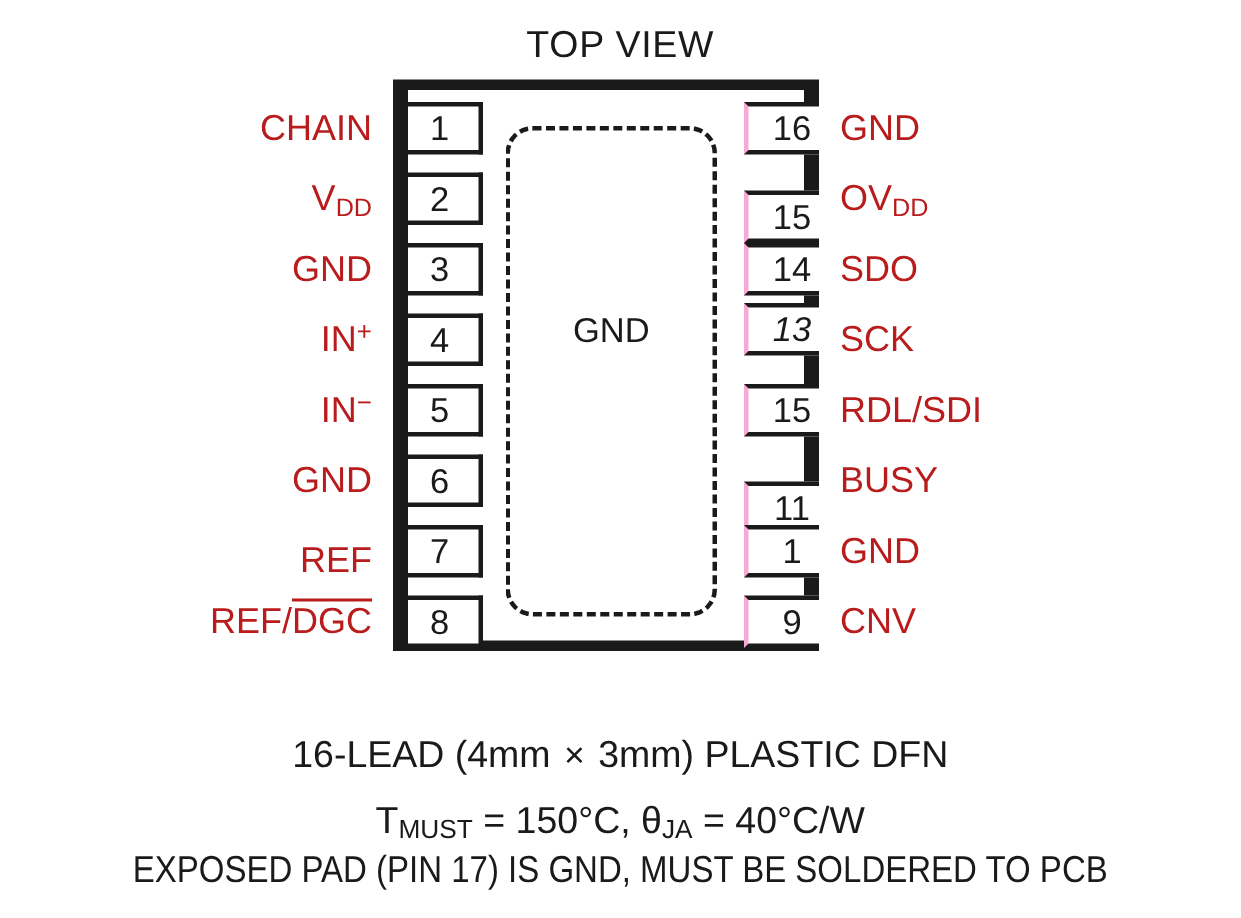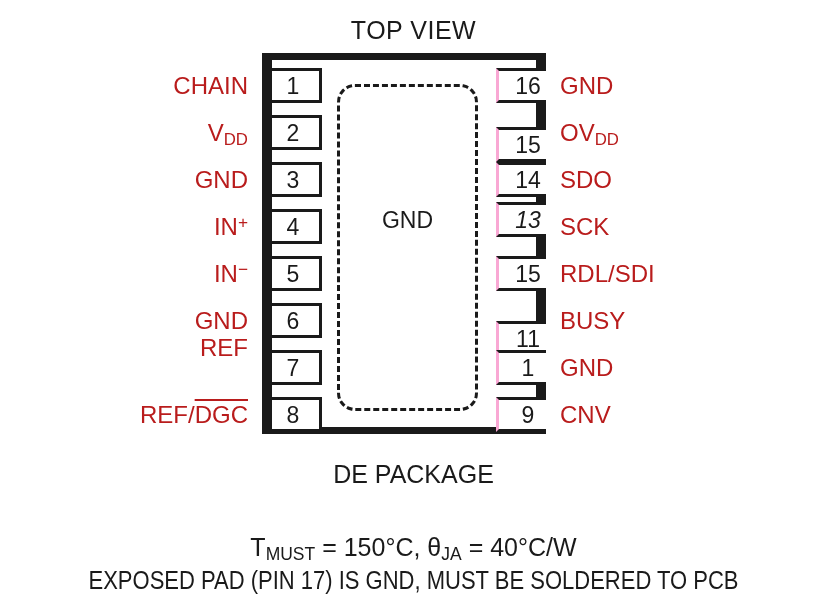--- a/index.html
+++ b/index.html
@@ -185,21 +185,21 @@
         <span class="pin-num">5</span>
       </div>
       <div class="pin-label left" style="top: 260.5px;">IN<sup>−</sup></div>
       <div class="pin left" style="top: 303px;">
         <span class="pin-num">6</span>
       </div>
       <div class="pin-label left" style="top: 307.5px;">GND</div>
       <div class="pin left" style="top: 350px;">
         <span class="pin-num">7</span>
       </div>
-      <div class="pin-label left" style="top: 335px; text-align: right;">REF</div>
+      <div class="pin-label left" style="top: 361px; text-align: right;">REF</div>
       <div class="pin left" style="top: 397px;">
         <span class="pin-num">8</span>
       </div>
       <div class="pin-label left" style="top: 401.5px;">REF/<span class="ovl">DGC</span></div>
     </div>
   <div id="right-pins">
       <div class="pin right" style="top: 68px;">
         <span class="pin-num">16</span>
       </div>
       <div class="pin-label right" style="top: 72.5px;">GND</div>
@@ -226,17 +226,17 @@
       <div class="pin right" style="top: 350px;">
         <span class="pin-num">1</span>
       </div>
       <div class="pin-label right" style="top: 354.5px;">GND</div>
       <div class="pin right" style="top: 397px;">
         <span class="pin-num">9</span>
       </div>
       <div class="pin-label right" style="top: 401.5px;">CNV</div>
     </div>
 
-  <div class="caption cap-pkg">DE PACKAGE</div>
+  <div class="caption cap-lead">16-LEAD (4mm <span class="times">×</span> 3mm) PLASTIC DFN</div>
   <div class="caption cap-therm">T<sub>MUST</sub> = 150°C, θ<sub>JA</sub> = 40°C/W</div>
   <div class="caption cap-pad">EXPOSED PAD (PIN 17) IS GND, MUST BE SOLDERED TO PCB</div>
 
 </div>
 
 </body></html>

